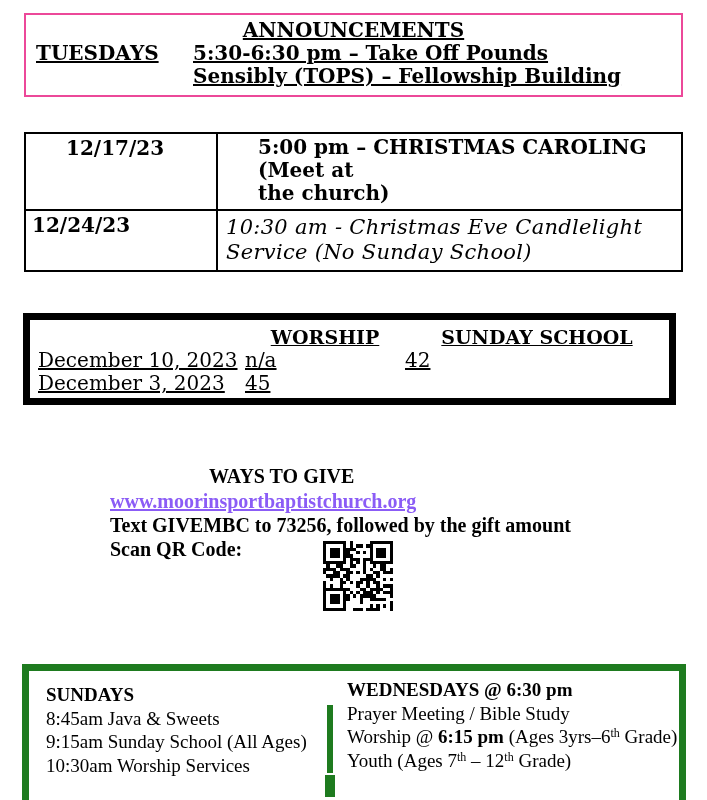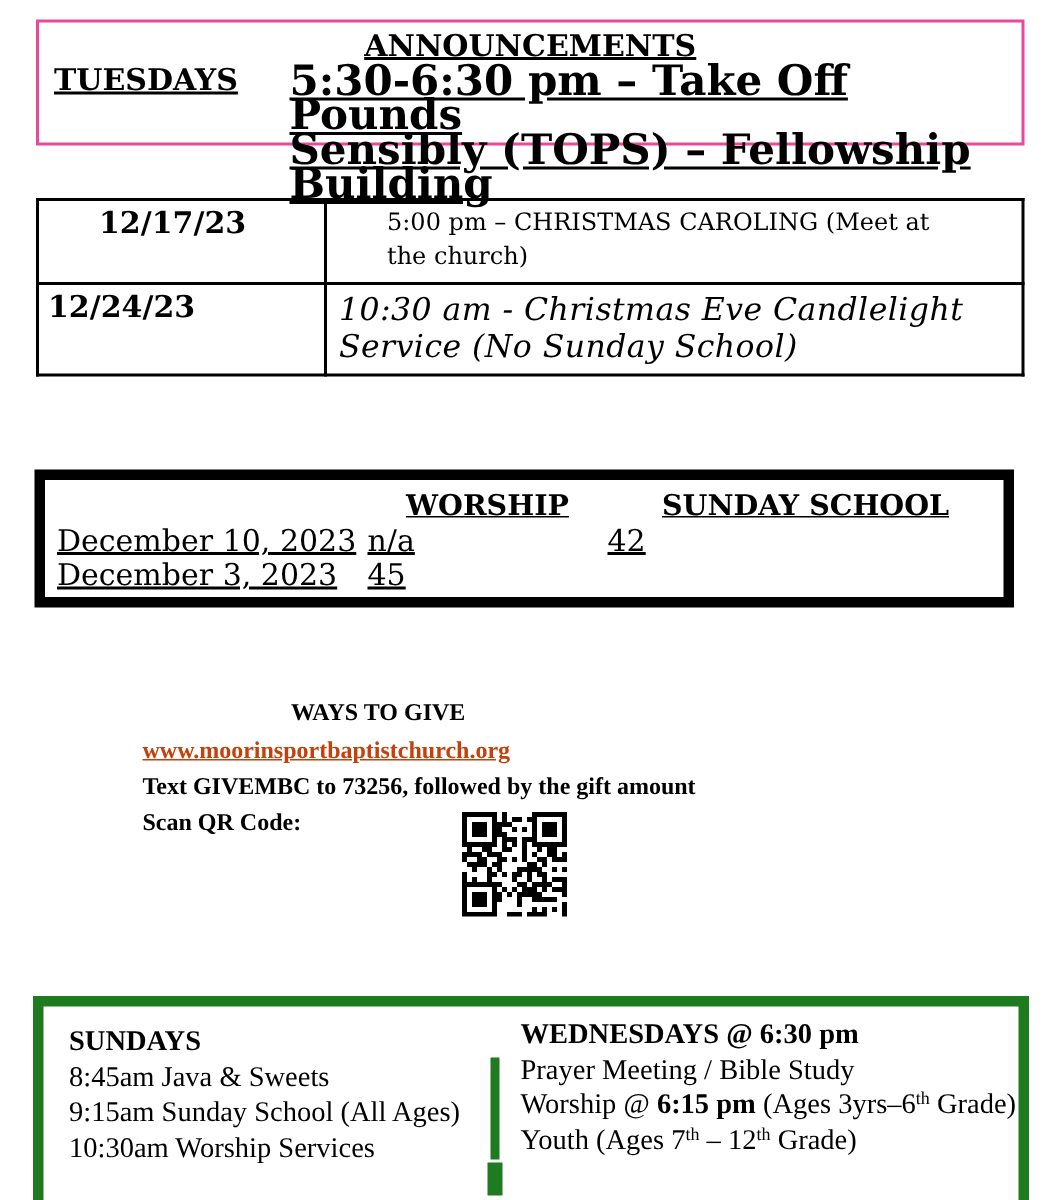--- a/index.html
+++ b/index.html
@@ -24,34 +24,34 @@
     text-decoration: underline;
   }
   .ann-title {
     text-align: center; font-weight: bold; font-size: 20px; line-height: 24px;
   }
   .ann-row { display: flex; }
   .ann-day {
     width: 157px; padding-left: 10px; flex: none;
     font-weight: bold; font-size: 20px; line-height: 23px;
   }
-  .ann-detail { font-weight: bold; font-size: 28px; line-height: 23px; }
+  .ann-detail { font-weight: bold; font-size: 20px; line-height: 23px; }
 
   
   .events {
     position: absolute; left: 24px; top: 132px;
     width: 659px; border-collapse: collapse; table-layout: fixed;
   }
   .events td { border: 2px solid #000; vertical-align: top; }
   .events .date-cell {
     width: 150px; padding: 3px 0 0 6px;
     font-weight: bold; font-size: 20px; line-height: 23px;
   }
   .events .desc-cell { padding: 2px 6px 4px 8px; }
-  .events .desc { font-weight: normal; font-size: 16px; line-height: 23px; }
+  .events .desc { font-weight: bold; font-size: 20px; line-height: 23px; }
   .events .script {
     font-weight: normal; font-style: italic; font-size: 21px; line-height: 25px;
     letter-spacing: 0.3px; padding-top: 2px;
   }
   .events tr.r1 td { height: 48px; padding-left: 40px; }
   .events tr.r2 td { height: 53px; }
 
   
   .stats-box {
     position: absolute; left: 23px; top: 313px;
@@ -62,26 +62,26 @@
   .stats-grid {
     display: grid; grid-template-columns: 215px 160px 264px;
     font-size: 20px; line-height: 23px; text-decoration: underline;
   }
   .stats-grid .head { font-weight: bold; font-size: 19px; text-align: center; }
   .stats-grid .date { padding-left: 8px; text-align: left; }
   .stats-grid .val { text-align: left; }
 
   
   .give {
-    position: absolute; left: 0; top: 460px; width: 562px;
-    font-weight: bold; font-size: 16px; line-height: 24px;
+    position: absolute; left: 15px; top: 460px; width: 562px;
+    font-weight: bold; font-size: 20px; line-height: 24px;
   }
   .give-title { margin: 4px 0 1px 194px; }
   .give-link-row { margin-left: 95px; }
-  .give-link { color: #c2410c; text-decoration: underline; cursor: pointer; }
+  .give-link { color: #8b5cf6; text-decoration: underline; cursor: pointer; }
   .give-text { margin-left: 95px; }
   .give-scan-row { display: flex; margin-left: 95px; align-items: flex-start; }
   .give-scan-label { width: 213px; flex: none; }
   .qr { margin-top: 4px; }
 
   
   .sched {
     position: absolute; left: 22px; top: 664px;
     width: 664px; height: 146px;
     border: 7px solid #1e7b1f; box-sizing: border-box;

